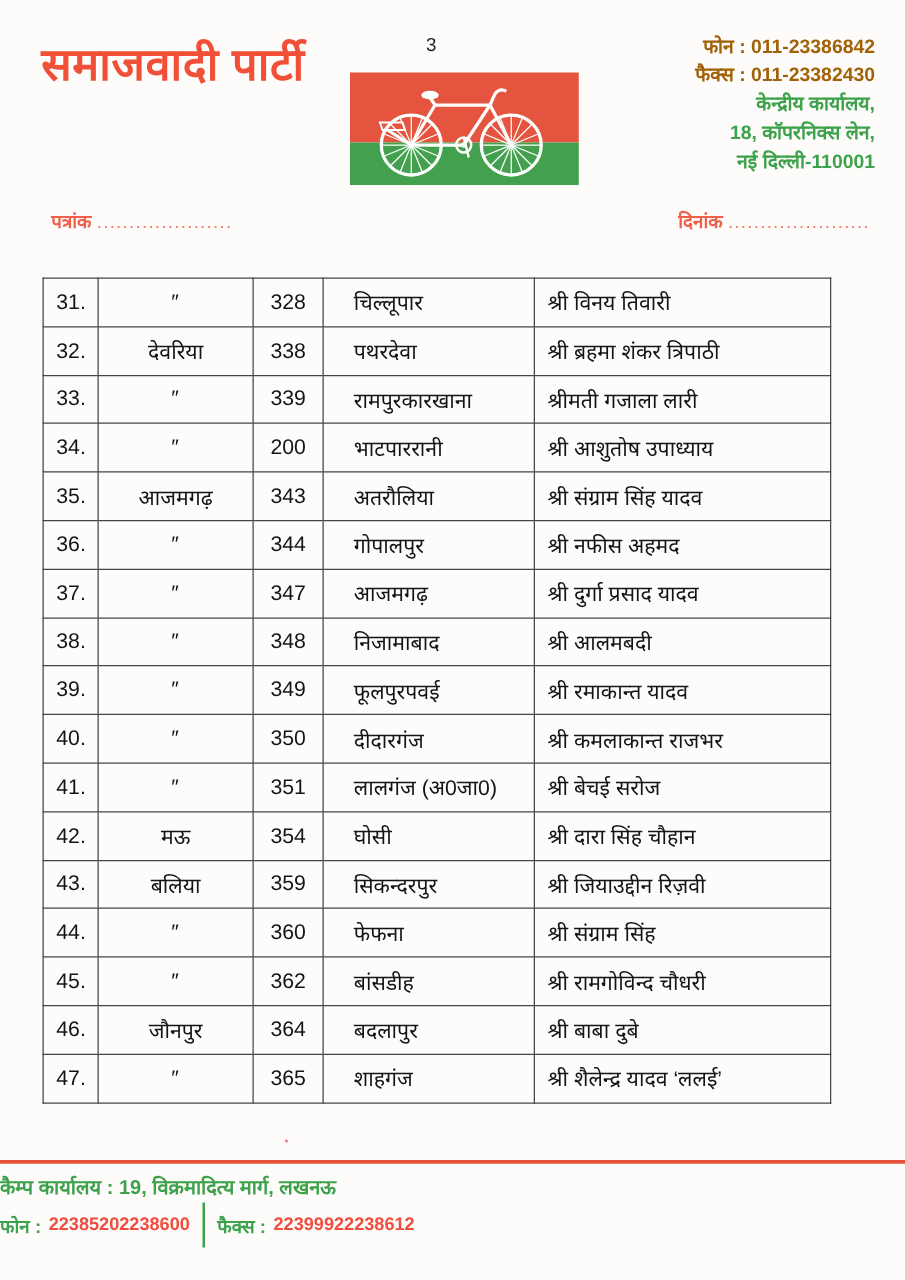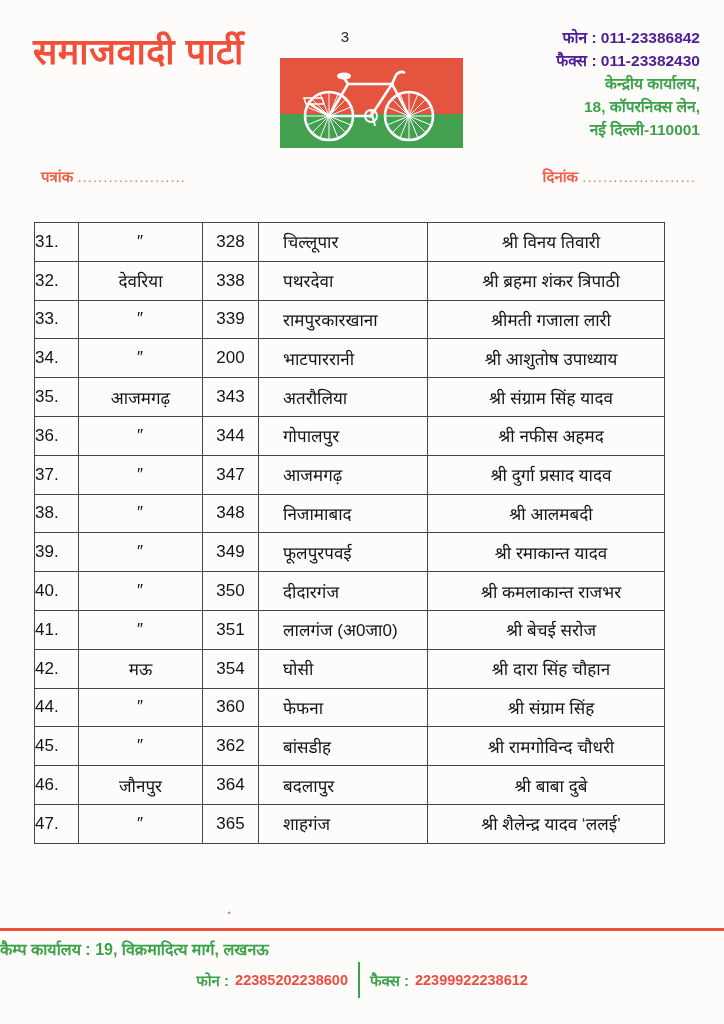--- a/index.html
+++ b/index.html
@@ -44,21 +44,21 @@
   .flag svg { position: absolute; left: 16px; top: 8px; }
 
   .contact-block {
     position: absolute;
     right: 24px; top: 26px;
     text-align: right;
     font-weight: bold;
     line-height: 23px;
     font-size: 15.5px;
   }
-  .contact-red   { color: #4c1d95; }
+  .contact-red   { color: #a16207; }
   .contact-green { color: #3da24b; }
 
   .letter-no {
     position: absolute;
     left: 41px; top: 166px;
     font-size: 15px; font-weight: bold;
     color: #f1604a;
   }
   .date-field {
     position: absolute;
@@ -81,25 +81,25 @@
   }
   table.roster td {
     border: 1.4px solid #454545;
     height: 38.8px;
     font-size: 17px;
     color: #141414;
     vertical-align: middle;
     overflow: hidden;
     white-space: nowrap;
   }
-  td.col-sno         { width: 44px;  }
+  td.col-sno         { width: 44px;  padding-left: 10px; }
   td.col-district    { width: 124px; text-align: center; }
   td.col-code        { width: 56px;  text-align: center; }
   td.col-constituency{ width: 169px; padding-left: 24px; }
-  td.col-candidate   { width: 237px; padding-left: 10px; text-align: center; }
+  td.col-candidate   { width: 237px; padding-left: 10px; }
   .ditto { font-size: 15px; letter-spacing: 1px; }
 
   
   .footer-rule {
     position: absolute;
     left: 0; top: 928px;
     width: 100%; height: 3px;
     background: #e8503a;
   }
   .stray-mark {
@@ -113,21 +113,21 @@
   .camp-office {
     position: absolute;
     left: 0; top: 938px; width: 100%;
     font-size: 16px; font-weight: bold;
     color: #3da24b;
   }
   .footer-contacts {
     position: absolute;
     left: 0; top: 962px; width: 100%;
     display: flex;
-    justify-content: center;
+    justify-content: flex-start;
     align-items: center;
     gap: 10px;
   }
   .contact-group {
     display: flex;
     align-items: center;
     gap: 6px;
   }
   .contact-group .label {
     font-size: 15px; font-weight: bold;
@@ -294,20 +294,27 @@
             <td class="col-candidate">श्री बेचई सरोज</td>
           </tr>
           <tr>
             <td class="col-sno">42.</td>
             <td class="col-district">मऊ</td>
             <td class="col-code">354</td>
             <td class="col-constituency">घोसी</td>
             <td class="col-candidate">श्री दारा सिंह चौहान</td>
           </tr>
           <tr>
+            <td class="col-sno">43.</td>
+            <td class="col-district">बलिया</td>
+            <td class="col-code">359</td>
+            <td class="col-constituency">सिकन्दरपुर</td>
+            <td class="col-candidate">श्री जियाउद्दीन रिज़वी</td>
+          </tr>
+          <tr>
             <td class="col-sno">44.</td>
             <td class="col-district ditto">″</td>
             <td class="col-code">360</td>
             <td class="col-constituency">फेफना</td>
             <td class="col-candidate">श्री संग्राम सिंह</td>
           </tr>
           <tr>
             <td class="col-sno">45.</td>
             <td class="col-district ditto">″</td>
             <td class="col-code">362</td>

